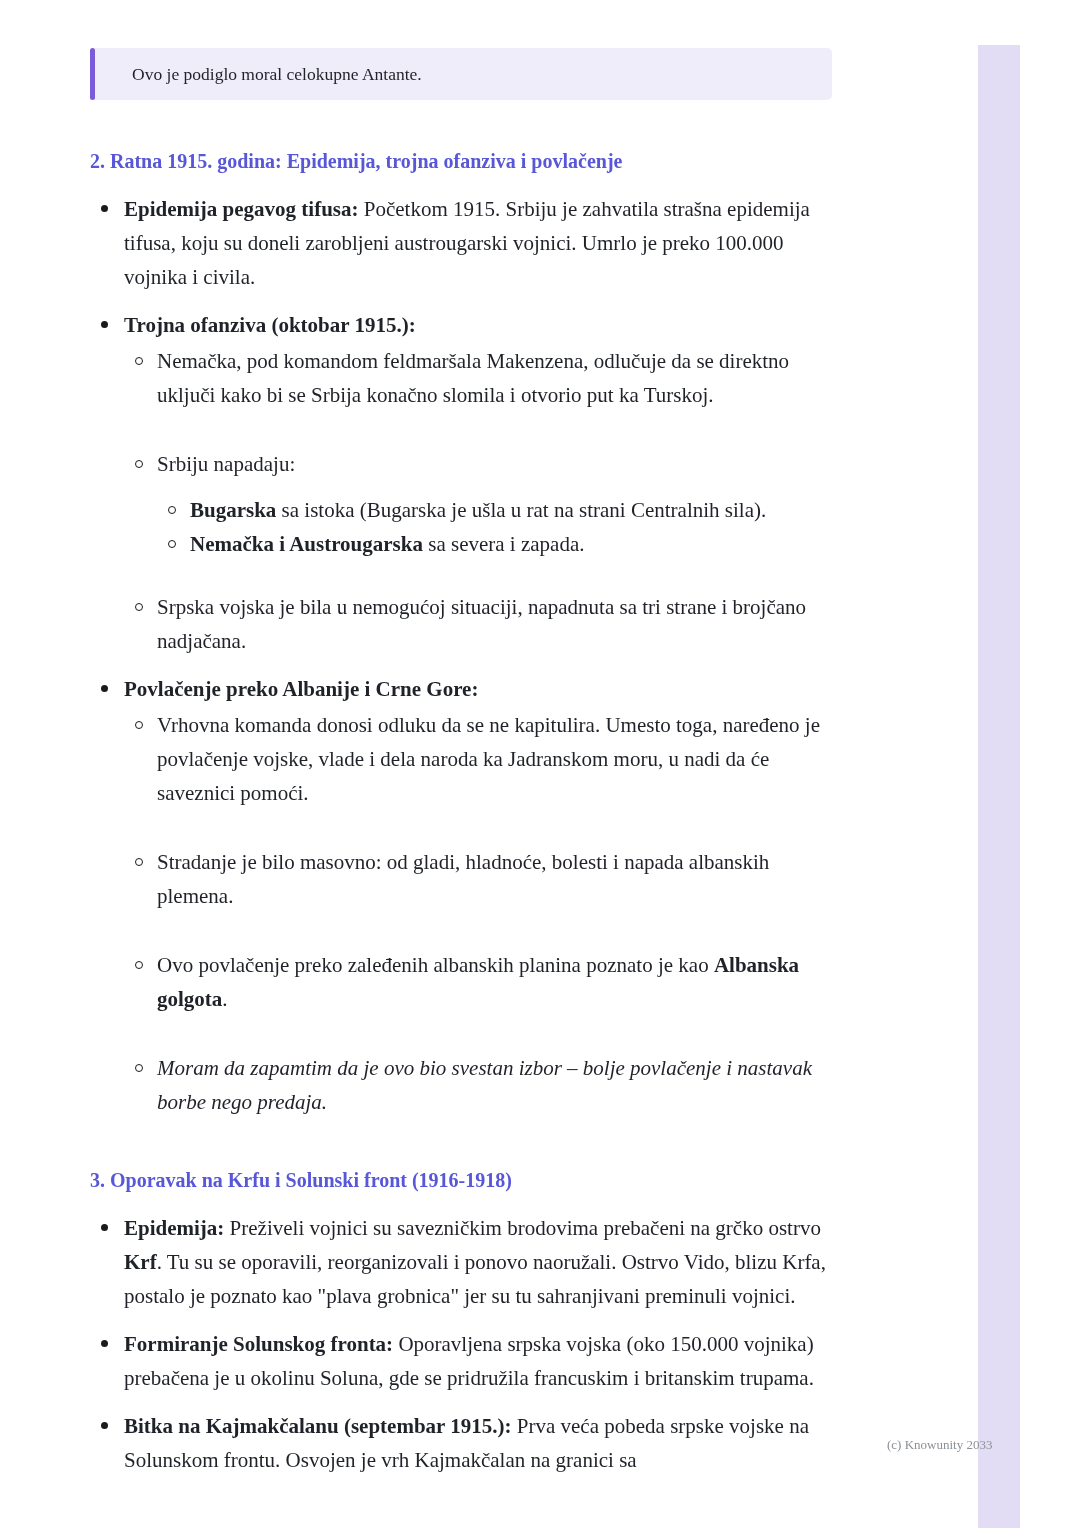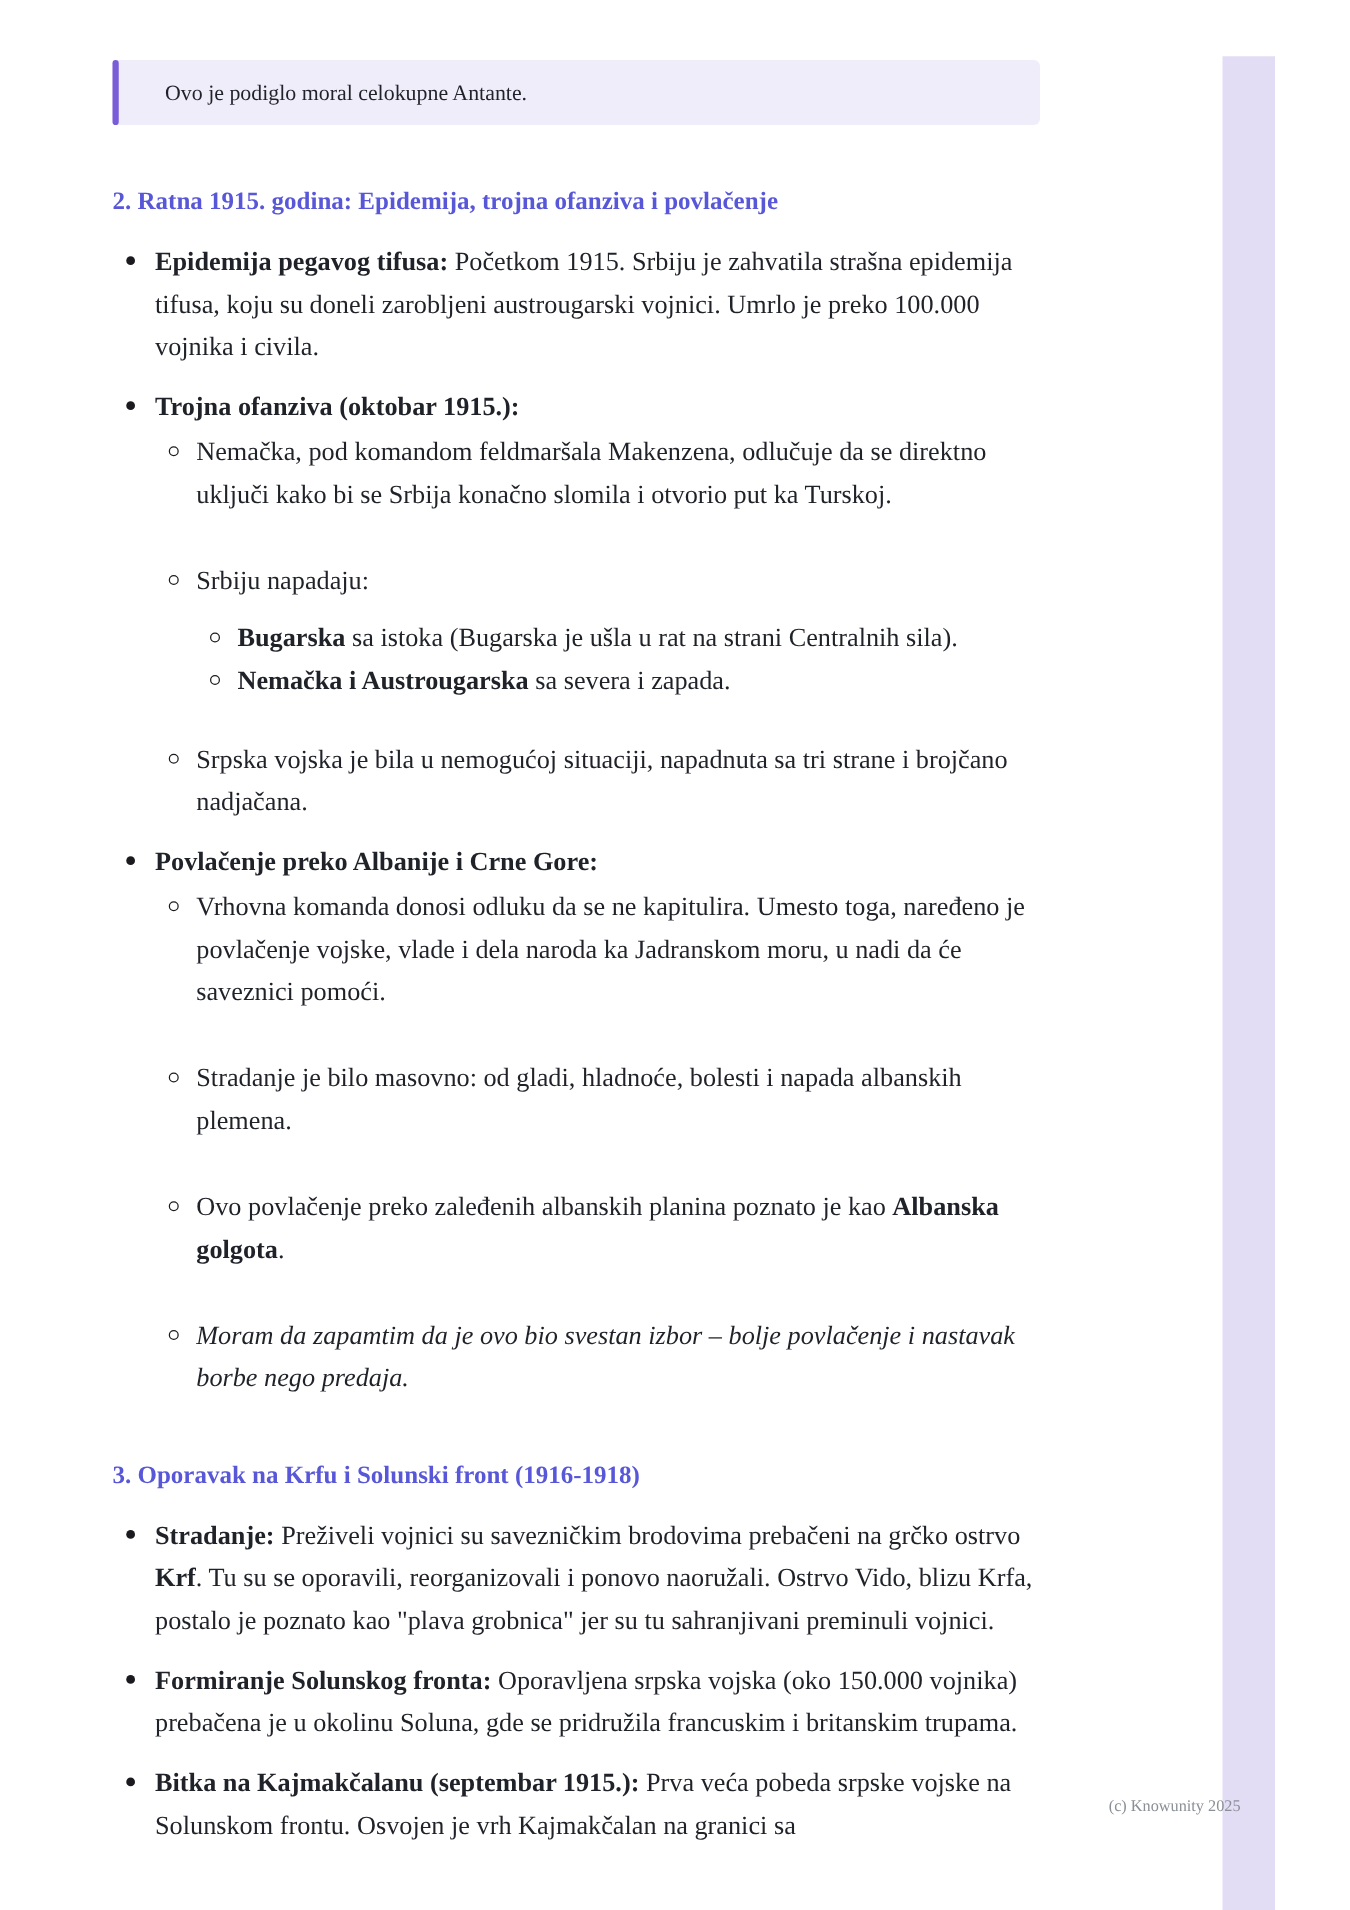--- a/index.html
+++ b/index.html
@@ -160,32 +160,32 @@
 
     <div class="item l2 italic">
       <span class="dot open"></span>
       <p class="item-text"><span>Moram da zapamtim da je ovo bio svestan izbor – bolje povlačenje i nastavak borbe nego predaja.</span></p>
     </div>
 
     <h2 class="heading">3. Oporavak na Krfu i Solunski front (1916-1918)</h2>
 
     <div class="item l1">
       <span class="dot filled"></span>
-      <p class="item-text"><strong>Stradanje:</strong><span> Preživeli vojnici su savezničkim brodovima prebačeni na grčko ostrvo </span><strong>Krf</strong><span>. Tu su se oporavili, reorganizovali i ponovo naoružali. Ostrvo Vido, blizu Krfa, postalo je poznato kao "plava grobnica" jer su tu sahranjivani preminuli vojnici.</span></p>
+      <p class="item-text"><strong>Epidemija:</strong><span> Preživeli vojnici su savezničkim brodovima prebačeni na grčko ostrvo </span><strong>Krf</strong><span>. Tu su se oporavili, reorganizovali i ponovo naoružali. Ostrvo Vido, blizu Krfa, postalo je poznato kao "plava grobnica" jer su tu sahranjivani preminuli vojnici.</span></p>
     </div>
 
     <div class="item l1">
       <span class="dot filled"></span>
       <p class="item-text"><strong>Formiranje Solunskog fronta:</strong><span> Oporavljena srpska vojska (oko 150.000 vojnika) prebačena je u okolinu Soluna, gde se pridružila francuskim i britanskim trupama.</span></p>
     </div>
 
     <div class="item l1">
       <span class="dot filled"></span>
       <p class="item-text"><strong>Bitka na Kajmakčalanu (septembar 1915.):</strong><span> Prva veća pobeda srpske vojske na Solunskom frontu. Osvojen je vrh Kajmakčalan na granici sa</span></p>
     </div>
 
   </main>
 
   <div class="footer">
-    <span>(c) Knowunity 2025</span>
+    <span>(c) Knowunity 2033</span>
   </div>
 
 </div>
 
 </body></html>

